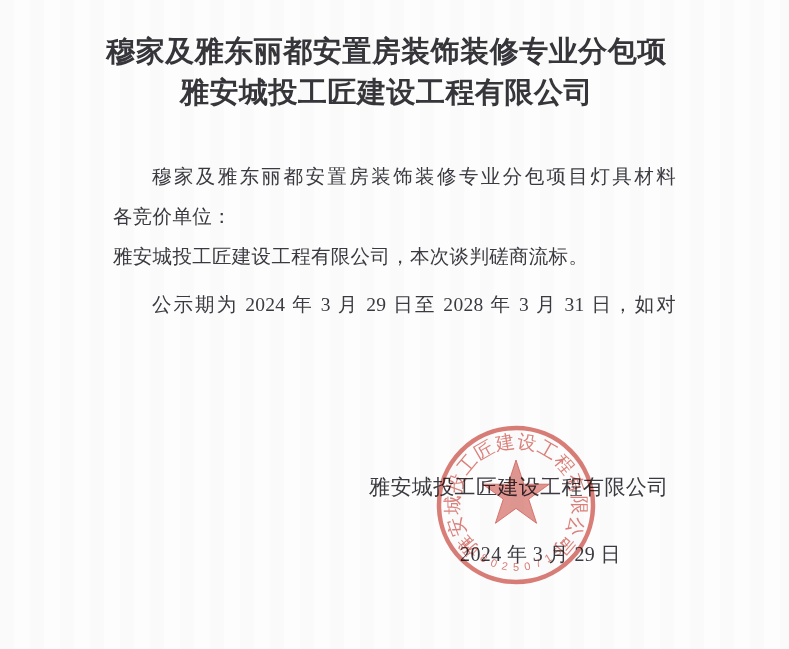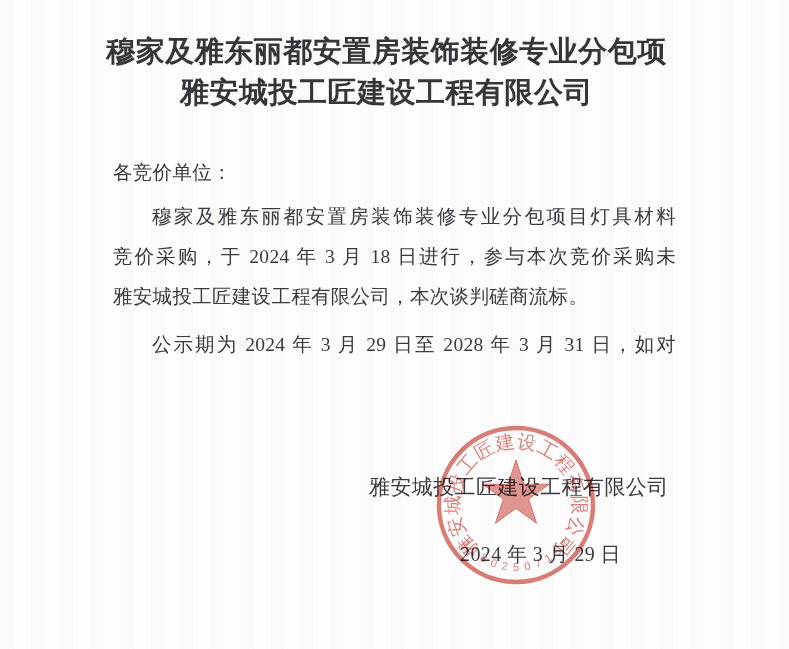--- a/index.html
+++ b/index.html
@@ -67,23 +67,22 @@
 <body>
 
 <div class="page">
 
   <h1 class="doc-title">
     <span class="title-line">穆家及雅东丽都安置房装饰装修专业分包项</span>
     <span class="title-line">雅安城投工匠建设工程有限公司</span>
   </h1>
 
   <div class="doc-body">
+    <div class="bline indent just gap-sm">穆家及雅东丽都安置房装饰装修专业分包项目灯具材料</div>
     <div class="bline">各竞价单位：</div>
-    <div class="bline indent just gap-sm">穆家及雅东丽都安置房装饰装修专业分包项目灯具材料</div>
-    <div class="bline just">竞价采购，于 2024 年 3 月 18 日进行，参与本次竞价采购未</div>
     <div class="bline">雅安城投工匠建设工程有限公司，本次谈判磋商流标。</div>
     <div class="bline indent just gap">公示期为 2024 年 3 月 29 日至 2028 年 3 月 31 日，如对</div>
   </div>
 
   <div class="sig-company">雅安城投工匠建设工程有限公司</div>
   <div class="sig-date">2024 年 3 月 29 日</div>
 
   <svg class="stamp" width="202" height="202" viewBox="-101 -101 202 202" aria-hidden="true">
     <circle cx="0" cy="0" r="77" fill="none" stroke-width="4.5" stroke-opacity="0.85" stroke="#cf5149"></circle>
     <polygon points="0,-45 7.9,-20.8 33.3,-20.8 12.7,-5.9 20.6,18.3 0,3.4 -20.6,18.3 -12.7,-5.9 -33.3,-20.8 -7.9,-20.8" fill-opacity="0.68" stroke-width="1" stroke-opacity="0.85" fill="#cf5149" stroke="#cf5149"></polygon>

